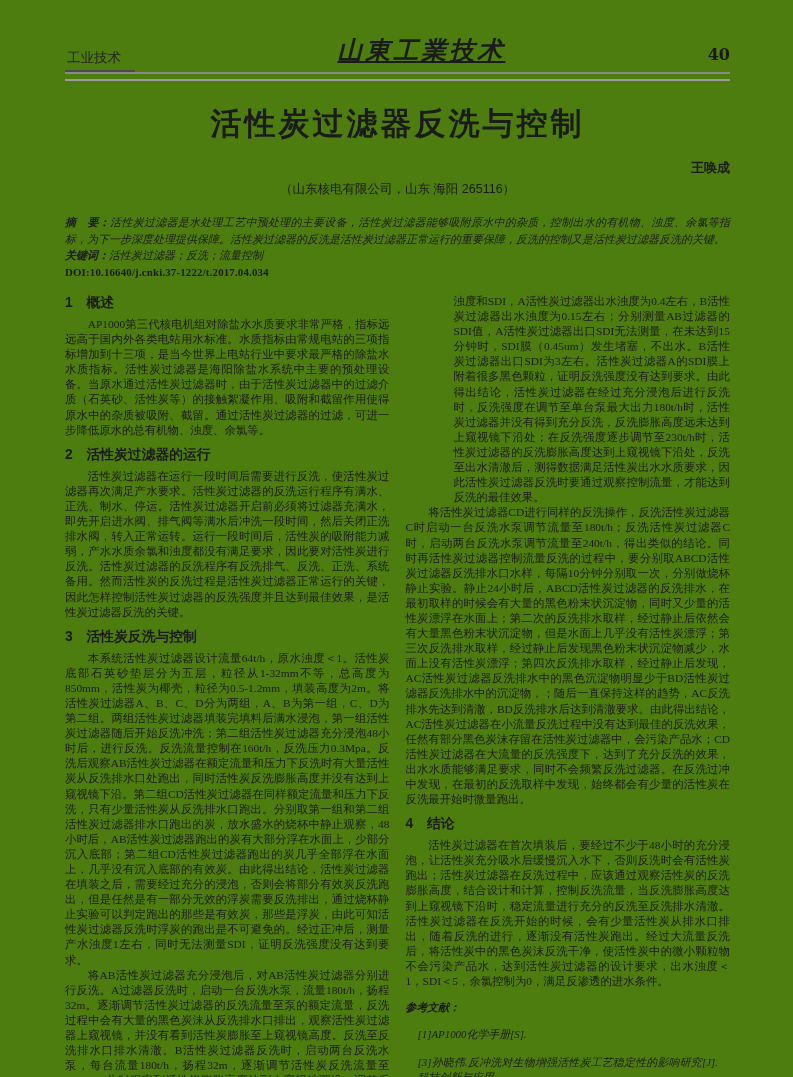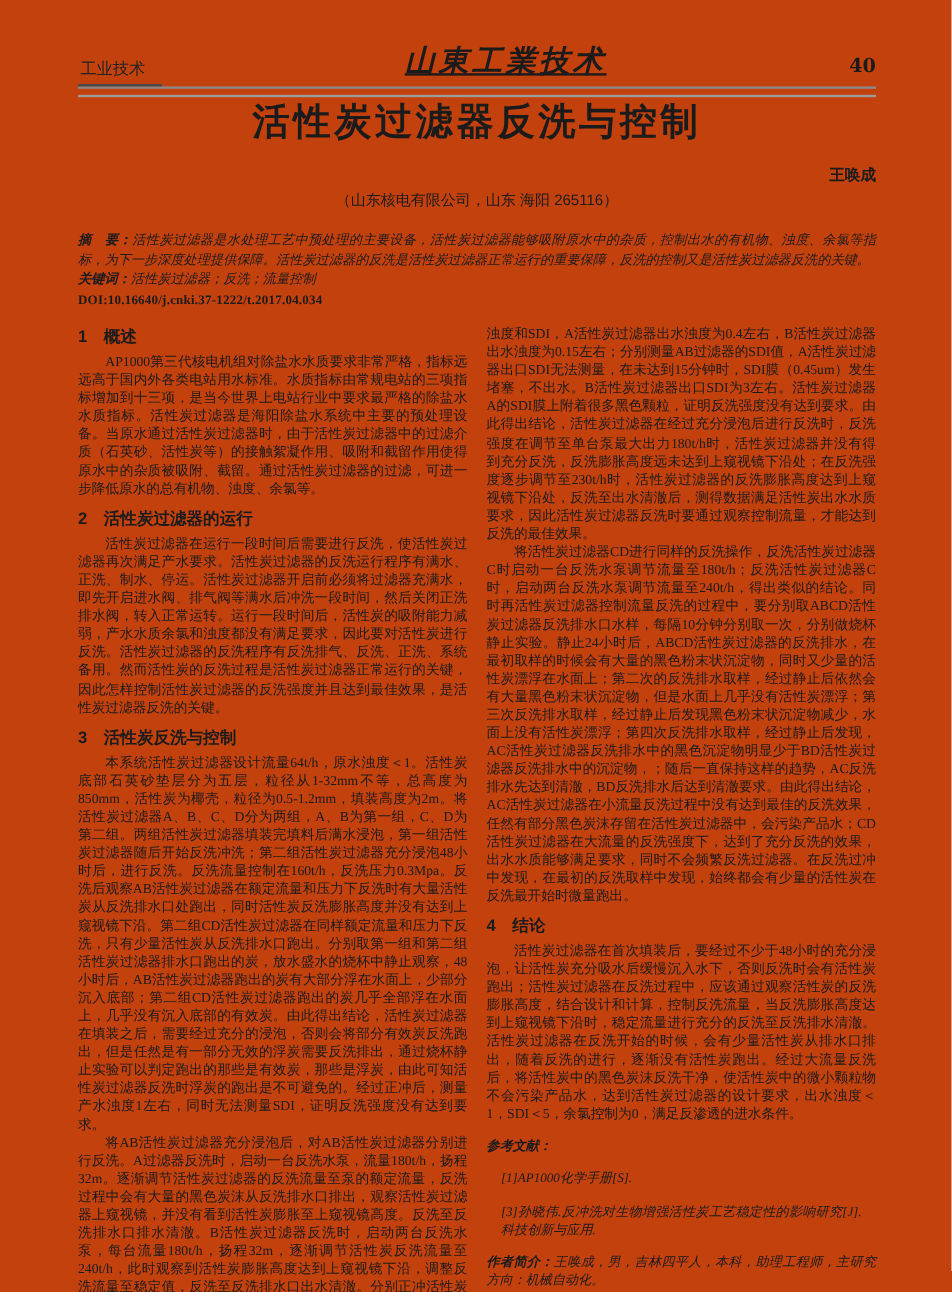--- a/index.html
+++ b/index.html
@@ -1,20 +1,20 @@
 <!DOCTYPE html>
 <html><head>
 <meta charset="utf-8">
 <style>
   html, body { margin: 0; padding: 0; background: #ffffff; }
   .page {
     position: relative;
     width: 793px;
     height: 1077px;
-    background: #c2410c;
+    background: #4d7c0f;
     box-sizing: border-box;
     padding: 34px 63px 0 65px;
     font-family: "Liberation Serif", "DejaVu Serif", serif;
     color: #1b1b1b;
     overflow: hidden;
   }
 
   
   .header-row {
     display: flex;
@@ -50,20 +50,21 @@
     border-top: 2px solid #8a8a8a;
     border-bottom: 2px solid #9c9c9c;
   }
 
   
   .article-title {
     text-align: center;
     font-size: 31px;
     font-weight: bold;
     letter-spacing: 3px;
+    margin-top: 22px;
     font-family: "DejaVu Serif", serif;
   }
   .author {
     text-align: right;
     font-size: 13px;
     font-weight: bold;
     margin-top: 14px;
     font-family: "Liberation Sans", sans-serif;
   }
   .affiliation {
@@ -101,21 +102,21 @@
   }
   .sec-heading {
     font-family: "Liberation Sans", sans-serif;
     font-size: 13.8px;
     font-weight: bold;
     line-height: 18px;
     margin: 8px 0 5px 0;
   }
   .sec-heading.first { margin-top: 0; }
   .col p { margin: 0; text-indent: 2em; }
-  .col p.no-indent { text-indent: 0; }
+  .col p.no-indent { text-indent: 0; margin-left: 48px; }
 
   
   .refs {
     margin-top: 11px;
     font-style: italic;
     font-size: 10.9px;
     line-height: 15.3px;
   }
   .refs-label { font-weight: bold; display: block; margin-bottom: 1px; }
   .refs p { margin: 12px; text-indent: 0; }

